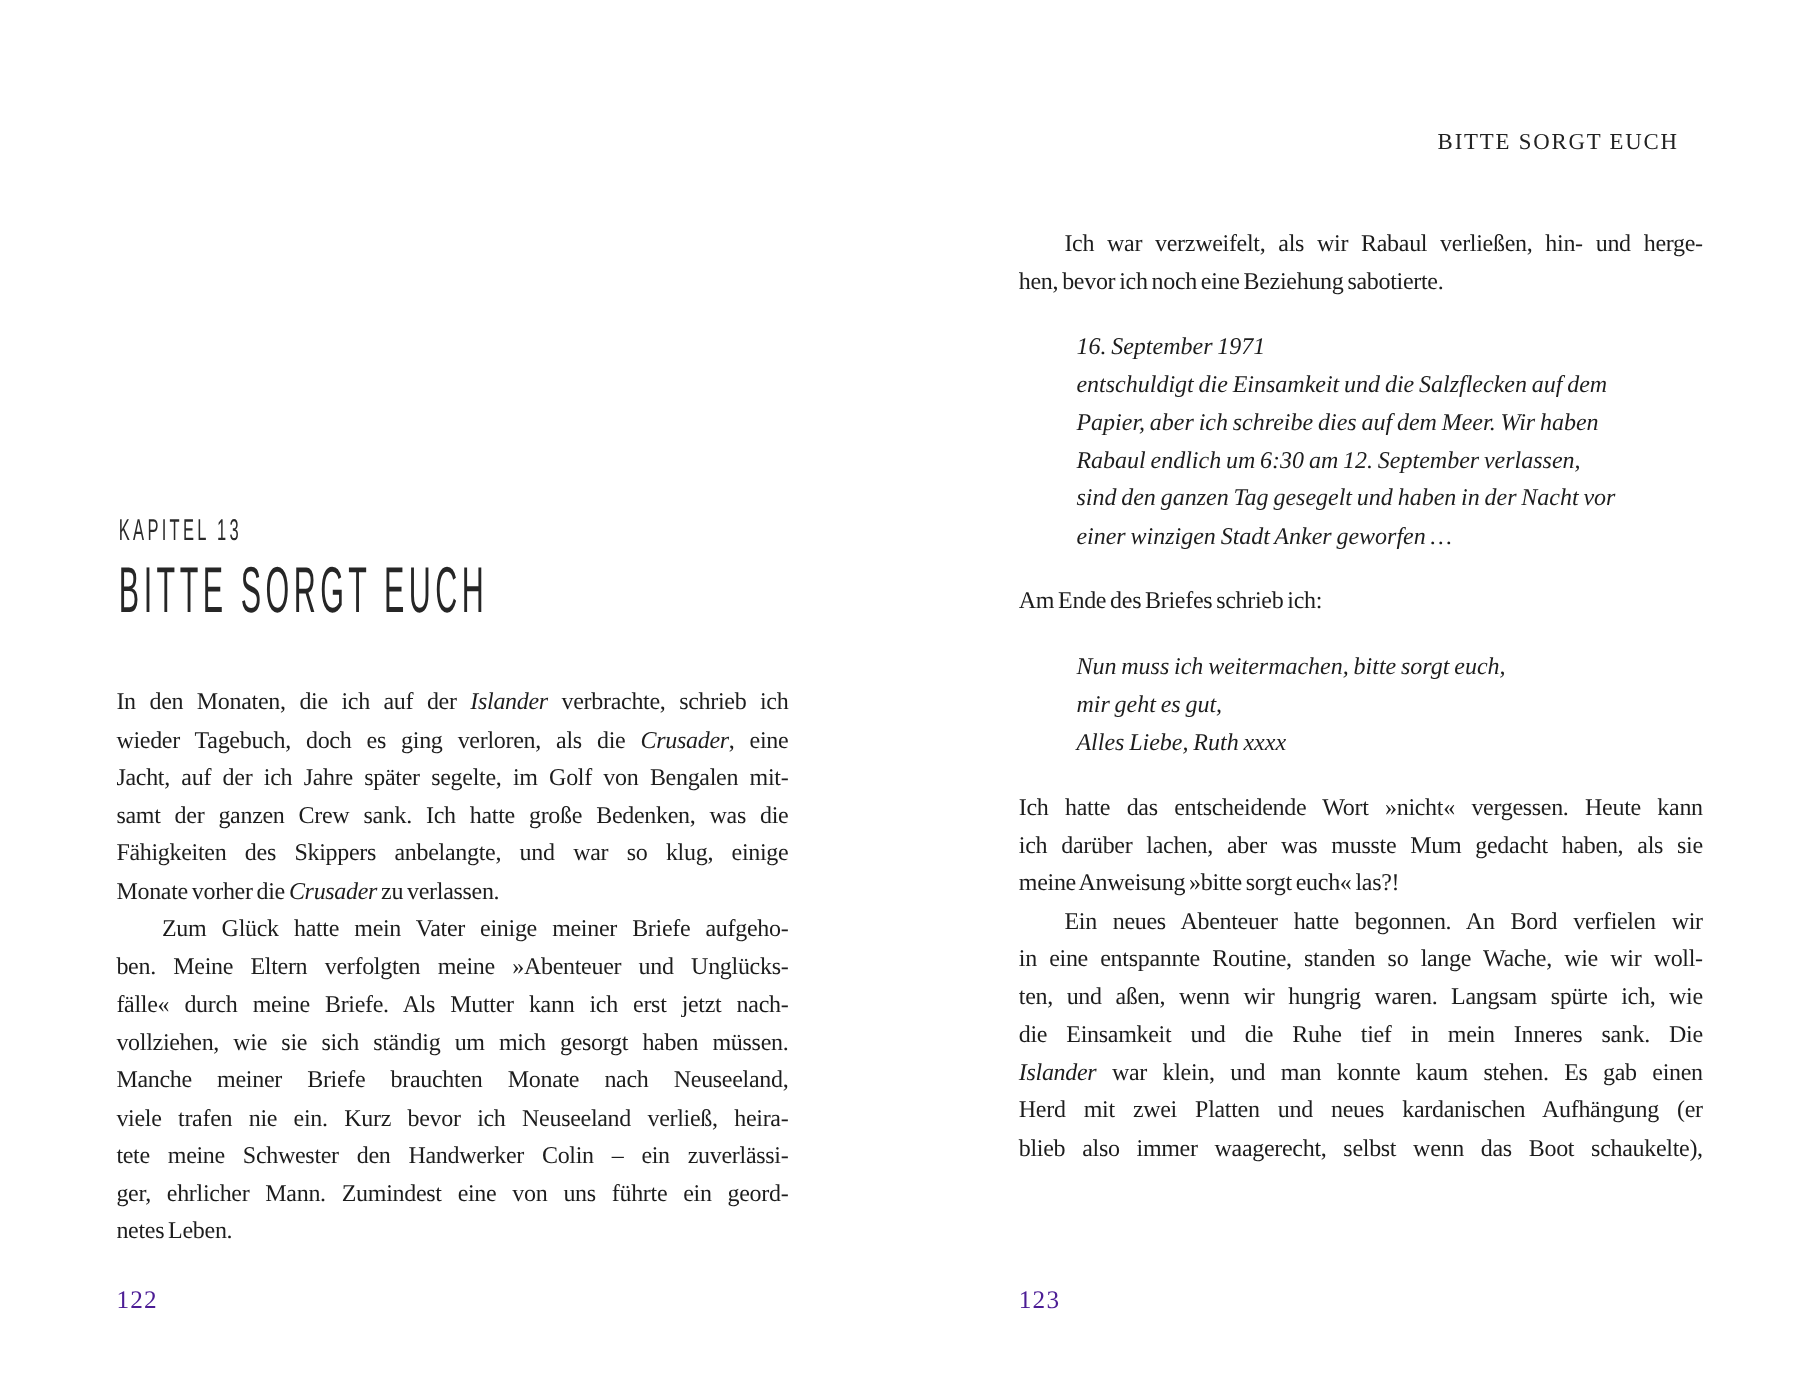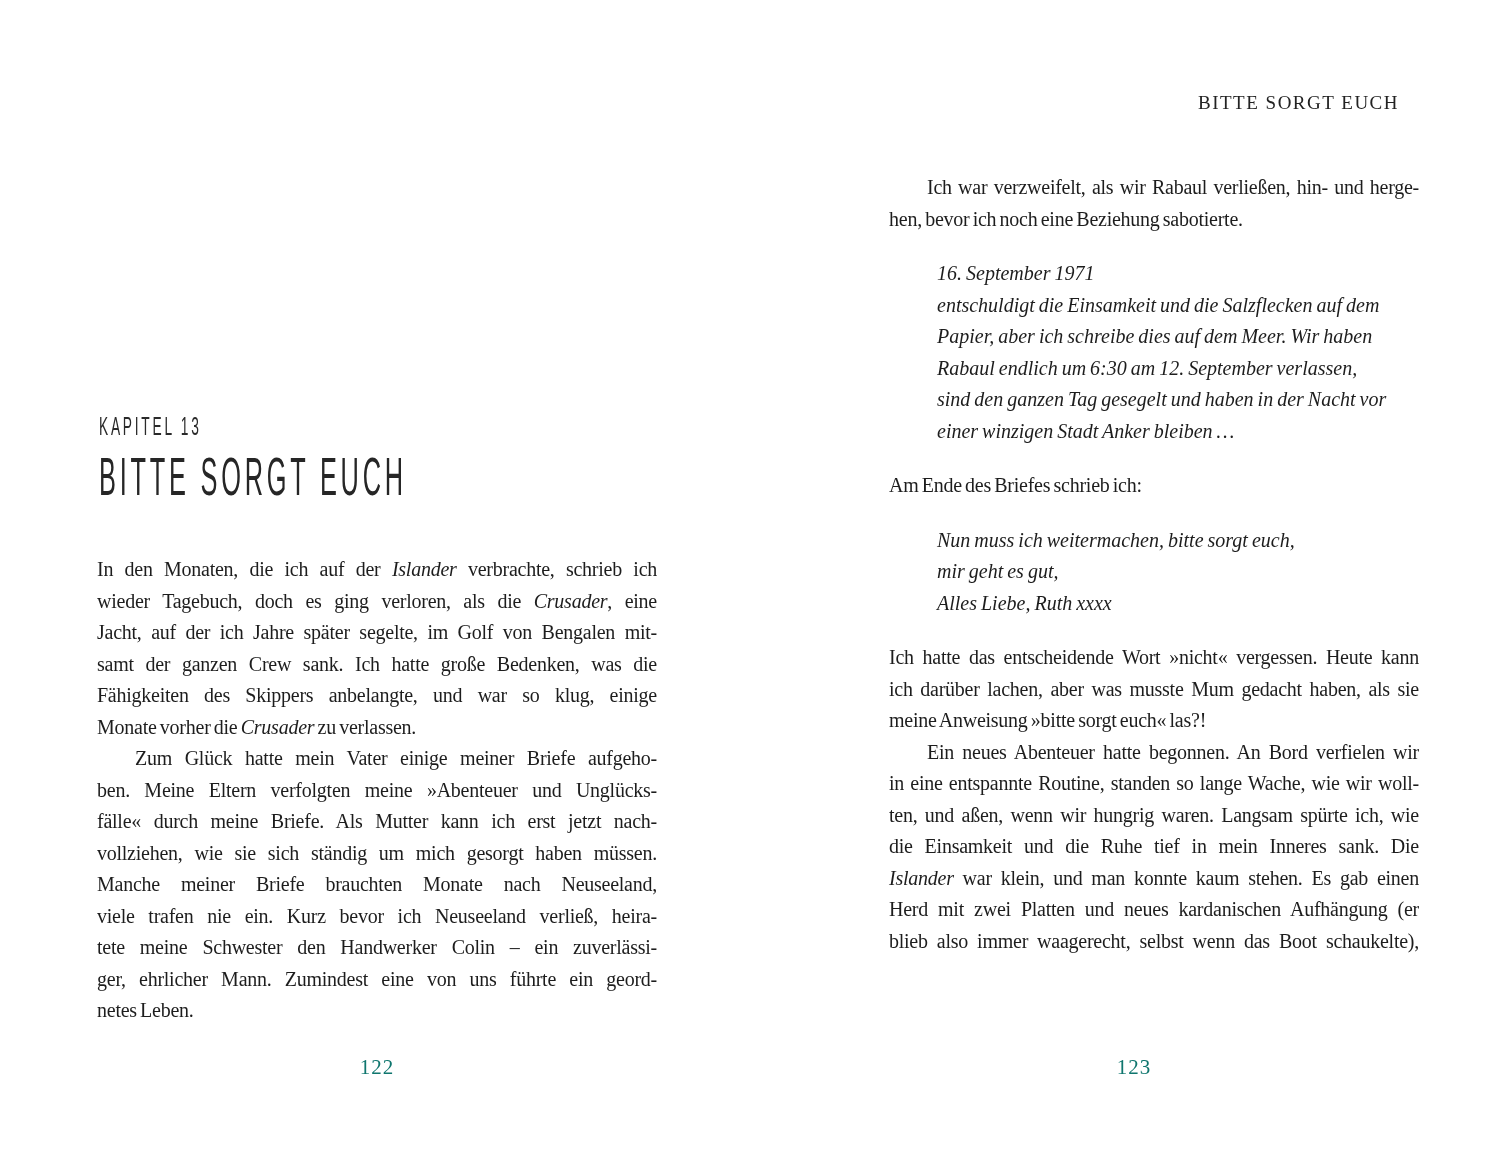--- a/index.html
+++ b/index.html
@@ -4,21 +4,21 @@
 <style>
   html, body { margin: 0; padding: 0; }
   body {
     width: 1500px; height: 1167px;
     background: #ffffff;
     font-family: "Liberation Serif", serif;
     color: #1d1d1d;
     overflow: hidden;
   }
   .spread { position: relative; width: 1500px; height: 1167px; background: #ffffff; }
-  .page { position: absolute; top: 0; height: 996px; width: 750px; }
+  .page { position: absolute; top: 16px; height: 996px; width: 750px; }
   #page-left  { left: 0; }
   #page-right { left: 750px; }
 
   .col { position: absolute; top: 0; bottom: 0; }
   #col-left  { left: 97px; width: 560px; }
   #col-right { left: 99px; width: 570px; }
 
   
   .kicker {
     position: absolute; top: 412px; left: 2px;
@@ -44,38 +44,38 @@
     color: #222222; white-space: nowrap;
   }
 
   .flow {
     position: absolute; left: 0; right: 0;
     font-size: 20px; line-height: 31.5px;
     letter-spacing: -0.25px; word-spacing: -1.5px;
     text-rendering: optimizeLegibility;
   }
   #flow-left  { top: 554px; }
-  #flow-right { top: 172px; margin-left: 40px; }
+  #flow-right { top: 172px; }
 
   .line { min-height: 31.5px; }
   .line.just { text-align: justify; text-align-last: justify; }
   .line.ind  { text-indent: 38px; }
 
   .block.letter {
     font-style: italic;
     margin-left: 48px;
     letter-spacing: 0; word-spacing: -1px;
   }
   .block.gap { margin-top: 23px; }
 
   .page-number {
     position: absolute; top: 1055px; left: 0; right: 0;
-    text-align: center;
+    text-align: left;
     font-size: 21px; letter-spacing: 1px;
-    color: #0f766e;
+    color: #4c1d95;
   }
 </style>
 </head>
 <body>
 
 <div class="spread">
 
   <div class="page" id="page-left">
     <div class="col" id="col-left">
       <div class="kicker">KAPITEL 13</div>
@@ -112,21 +112,21 @@
           <div class="block body">
             <div class="line just ind">Ich war verzweifelt, als wir Rabaul verließen, hin- und herge-</div>
             <div class="line">hen, bevor ich noch eine Beziehung sabotierte.</div>
           </div>
           <div class="block letter gap">
             <div class="line">16. September 1971</div>
             <div class="line">entschuldigt die Einsamkeit und die Salzflecken auf dem</div>
             <div class="line">Papier, aber ich schreibe dies auf dem Meer. Wir haben</div>
             <div class="line">Rabaul endlich um 6:30 am 12. September verlassen,</div>
             <div class="line">sind den ganzen Tag gesegelt und haben in der Nacht vor</div>
-            <div class="line">einer winzigen Stadt Anker bleiben …</div>
+            <div class="line">einer winzigen Stadt Anker geworfen …</div>
           </div>
           <div class="block body gap">
             <div class="line">Am Ende des Briefes schrieb ich:</div>
           </div>
           <div class="block letter gap">
             <div class="line">Nun muss ich weitermachen, bitte sorgt euch,</div>
             <div class="line">mir geht es gut,</div>
             <div class="line">Alles Liebe, Ruth xxxx</div>
           </div>
           <div class="block body gap">

